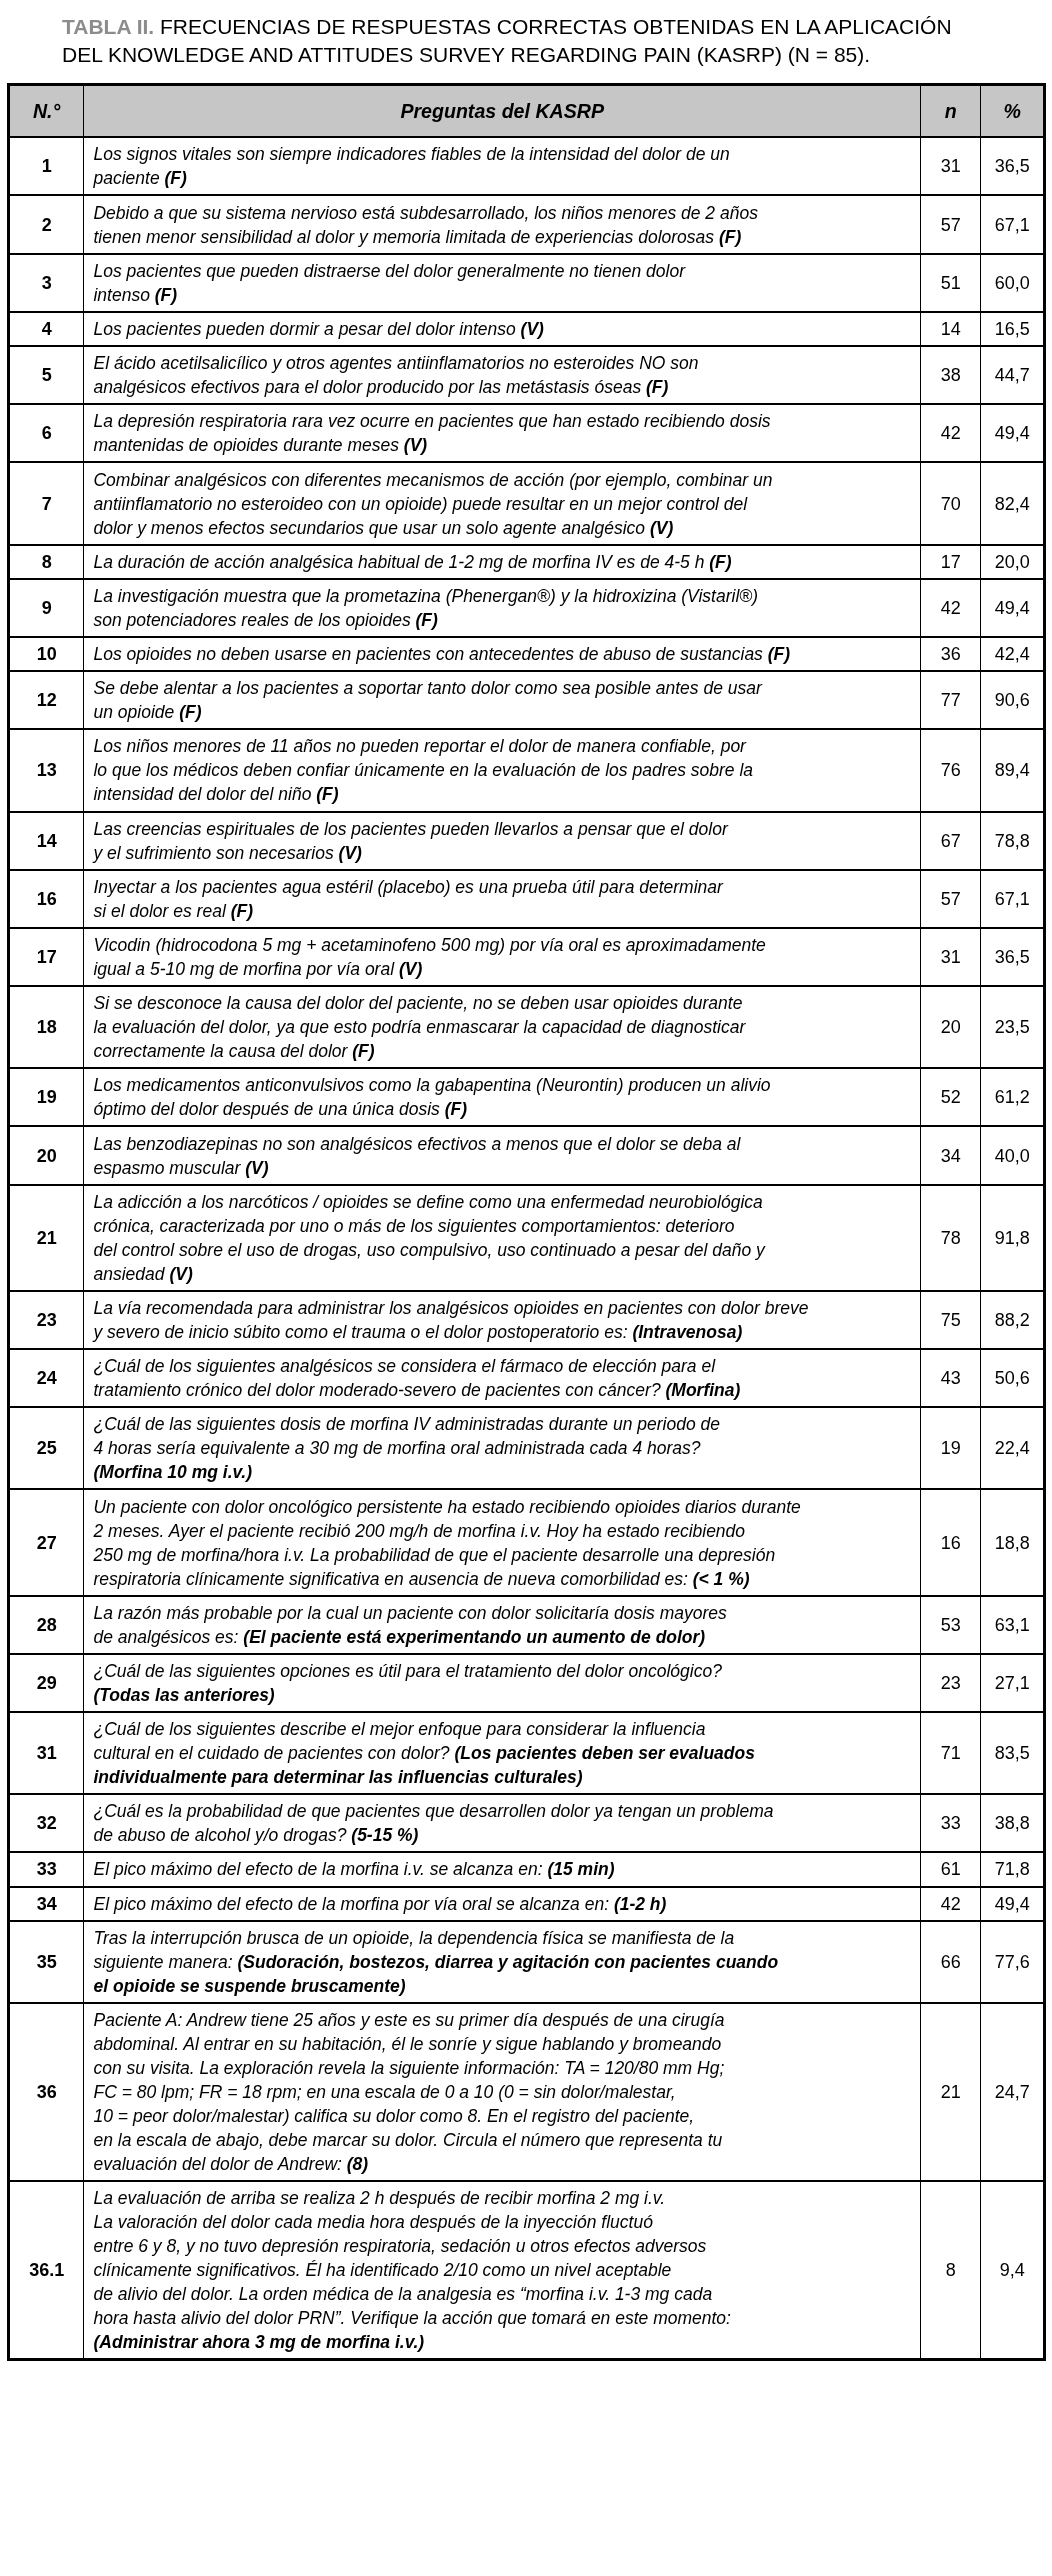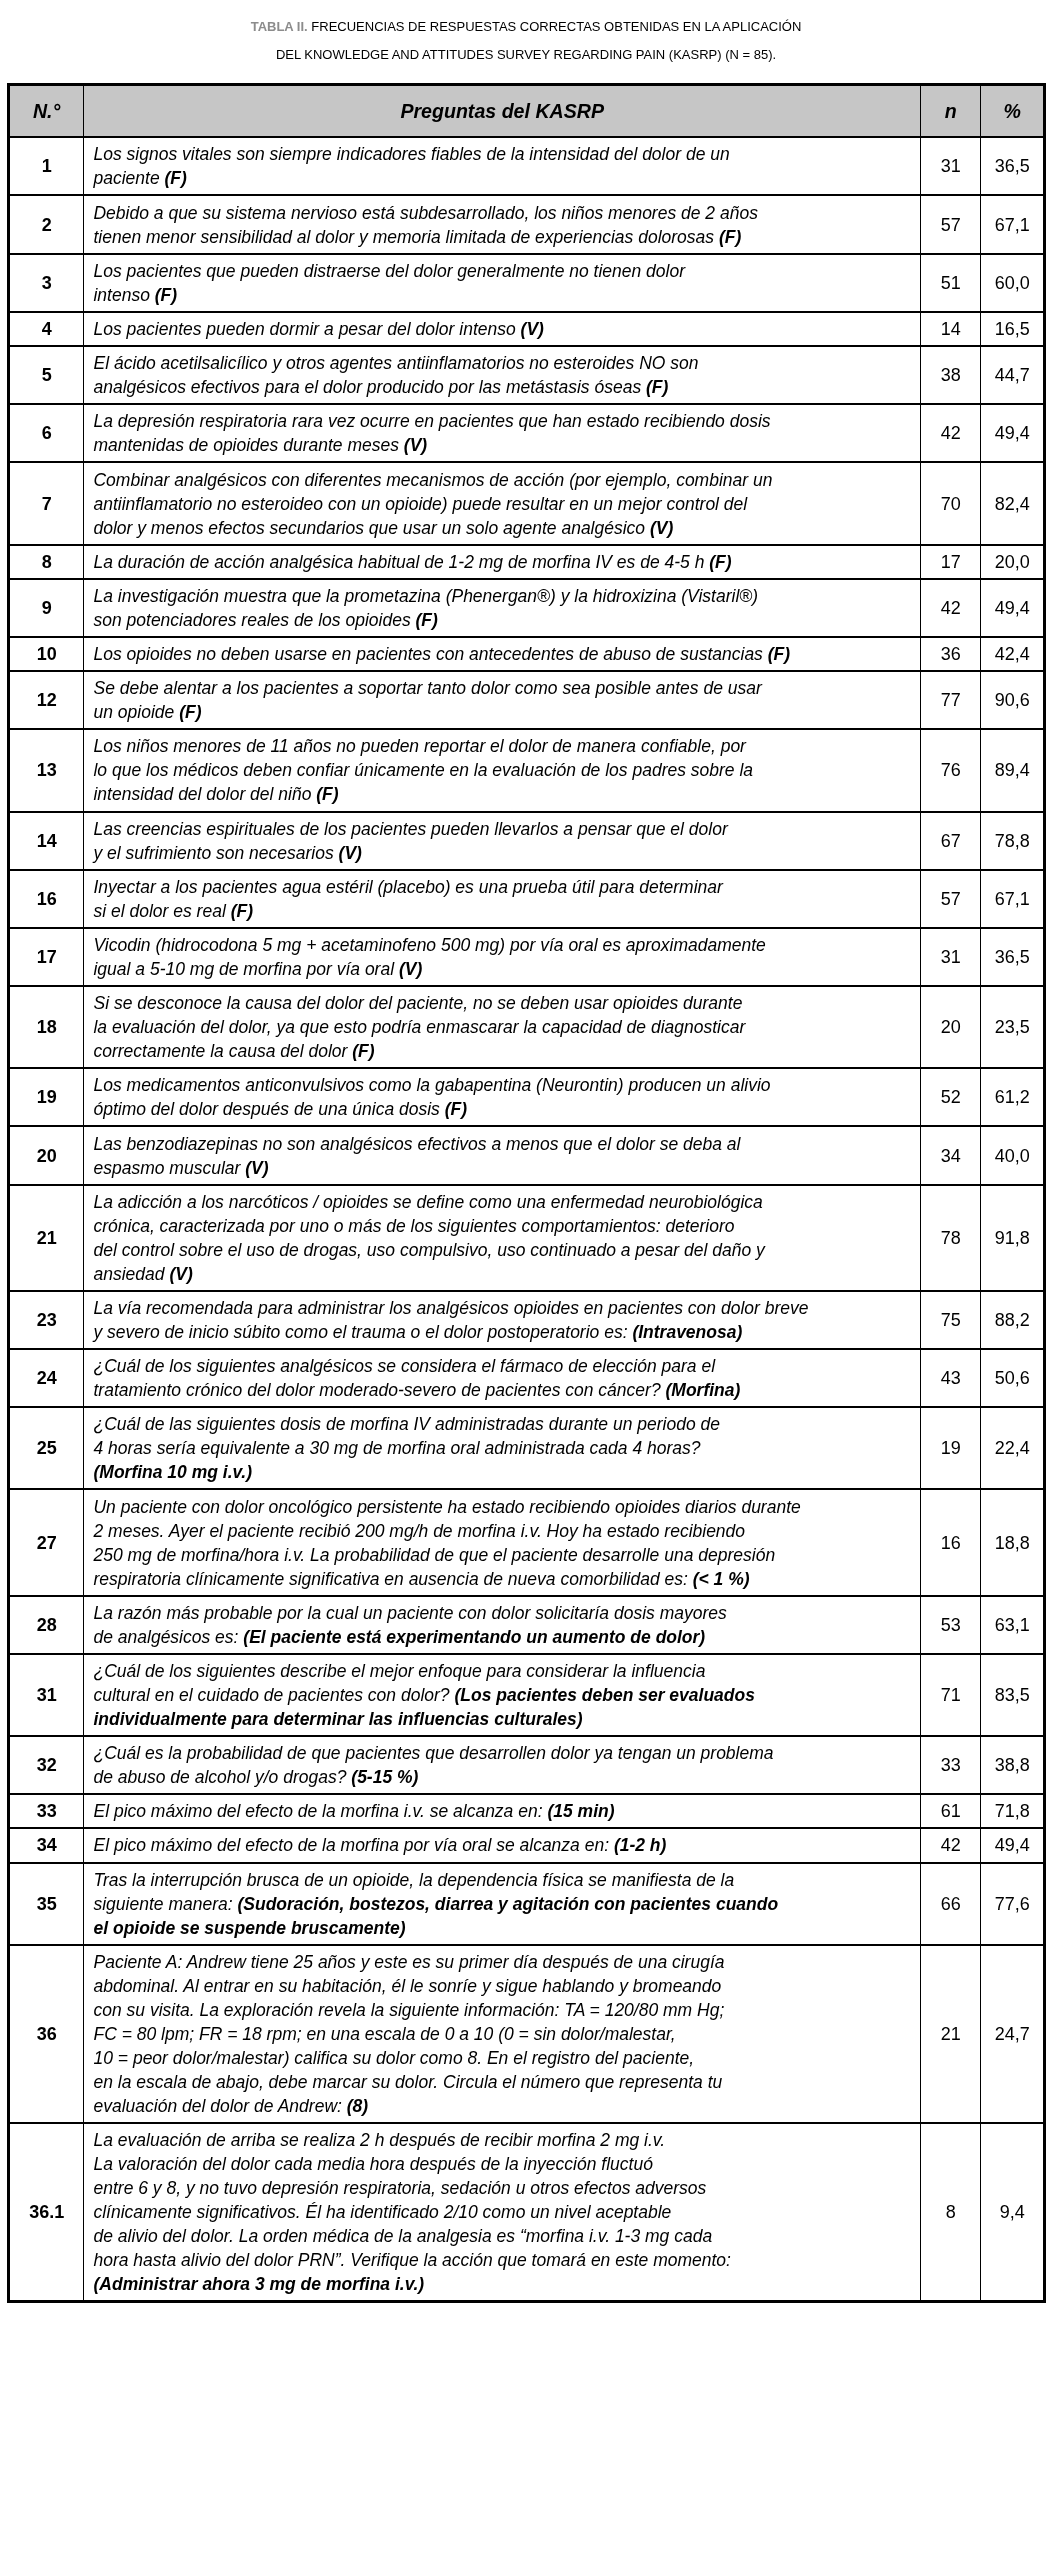--- a/index.html
+++ b/index.html
@@ -10,22 +10,22 @@
   *{box-sizing:border-box;}
   html,body{margin:0;padding:0;}
   body{
     width:1052px;
     background:#ffffff;
     color:#000;
     font-family:"Liberation Sans", sans-serif;
   }
   .page{width:1052px;padding-top:13.4px;}
   .title{
-    text-align:center;
-    font-size:13px;
+    text-align:left;
+    font-size:21px;
     line-height:28px;
     white-space:pre-line;
     margin:0 62px 13.4px 62px;
   }
   .title .title-prefix{
     color:var(--title-prefix);
     font-weight:bold;
   }
   table.kasrp{
     border-collapse:collapse;
@@ -267,20 +267,27 @@
           <td class="cell-pct">18,8</td>
         </tr>
         <tr>
           <td class="cell-num">28</td>
           <td class="cell-question"><span>La razón más probable por la cual un paciente con dolor solicitaría dosis mayores
 de analgésicos es: </span><strong>(El paciente está experimentando un aumento de dolor)</strong></td>
           <td class="cell-n">53</td>
           <td class="cell-pct">63,1</td>
         </tr>
         <tr>
+          <td class="cell-num">29</td>
+          <td class="cell-question"><span>¿Cuál de las siguientes opciones es útil para el tratamiento del dolor oncológico?
+</span><strong>(Todas las anteriores)</strong></td>
+          <td class="cell-n">23</td>
+          <td class="cell-pct">27,1</td>
+        </tr>
+        <tr>
           <td class="cell-num">31</td>
           <td class="cell-question"><span>¿Cuál de los siguientes describe el mejor enfoque para considerar la influencia
 cultural en el cuidado de pacientes con dolor? </span><strong>(Los pacientes deben ser evaluados
 individualmente para determinar las influencias culturales)</strong></td>
           <td class="cell-n">71</td>
           <td class="cell-pct">83,5</td>
         </tr>
         <tr>
           <td class="cell-num">32</td>
           <td class="cell-question"><span>¿Cuál es la probabilidad de que pacientes que desarrollen dolor ya tengan un problema

